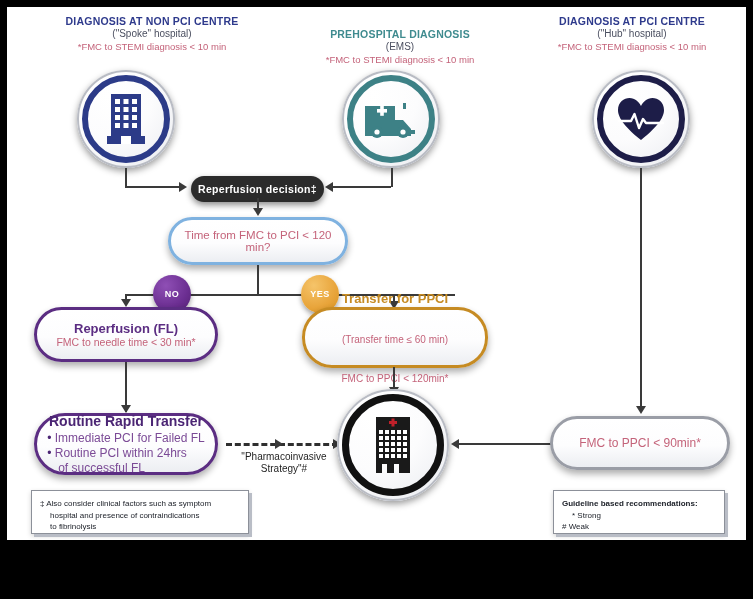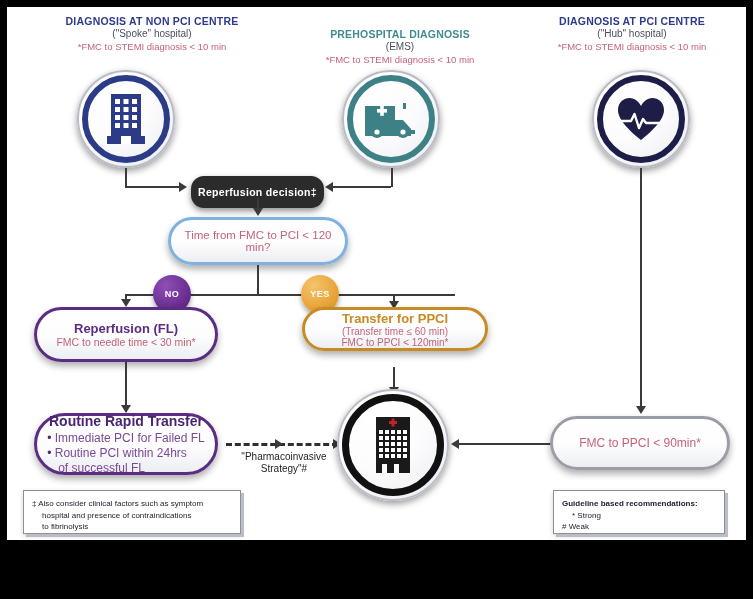--- a/index.html
+++ b/index.html
@@ -171,21 +171,21 @@
     <div class="ln h" style="left:118px;top:179px;width:60px;"></div>
     <div class="arw right" style="left:172px;top:175px;"></div>
 
     <div class="ln v" style="left:384px;top:161px;height:19px;"></div>
     <div class="ln h" style="left:322px;top:179px;width:62px;"></div>
     <div class="arw left" style="left:318px;top:175px;"></div>
 
     <div class="ln v" style="left:633px;top:161px;height:242px;"></div>
     <div class="arw down" style="left:629px;top:399px;"></div>
 
-    <div class="box-reperf" style="left:184px;top:169px;width:133px;height:32px;">
+    <div class="box-reperf" style="left:184px;top:169px;width:133px;height:26px;">
       <span>Reperfusion decision‡</span>
     </div>
 
     <div class="ln v" style="left:250px;top:191px;height:14px;"></div>
     <div class="arw down" style="left:246px;top:201px;"></div>
 
     <div class="pill box-time" style="left:161px;top:210px;width:180px;height:48px;">
       <div class="sub">Time from FMC to PCI &lt; 120 min?</div>
     </div>
 
@@ -203,21 +203,21 @@
     </div>
     <div class="chip chip-yes" style="left:294px;top:268px;">
       <span>YES</span>
     </div>
 
     <div class="pill box-fl" style="left:27px;top:300px;width:184px;height:55px;">
       <div class="ttl">Reperfusion (FL)</div>
       <div class="sub">FMC to needle time &lt; 30 min*</div>
     </div>
 
-    <div class="pill box-ppci" style="left:295px;top:300px;width:186px;height:44px;">
+    <div class="pill box-ppci" style="left:295px;top:300px;width:186px;height:61px;gap:28px;">
       <div class="ttl">Transfer for PPCI</div>
       <div class="sub">(Transfer time ≤ 60 min)</div>
       <div class="sub">FMC to PPCI &lt; 120min*</div>
     </div>
 
     <div class="ln v" style="left:118px;top:355px;height:50px;"></div>
     <div class="arw down" style="left:114px;top:398px;"></div>
 
     <div class="ln v" style="left:386px;top:360px;height:26px;"></div>
     <div class="arw down" style="left:382px;top:380px;"></div>
@@ -278,21 +278,21 @@
       </svg>
     </div>
 
     <div class="ln h" style="left:450px;top:436px;width:95px;"></div>
     <div class="arw left" style="left:444px;top:432px;"></div>
 
     <div class="pill box-prim" style="left:543px;top:409px;width:180px;height:54px;">
       <div class="sub">FMC to PPCI &lt; 90min*</div>
     </div>
 
-    <div class="note" style="left:16px;top:483px;width:218px;height:44px;">
+    <div class="note" style="left:24px;top:483px;width:218px;height:44px;">
       <p>‡ Also consider clinical factors such as symptom</p>
       <p class="ind">hospital and presence of contraindications</p>
       <p class="ind">to fibrinolysis</p>
     </div>
 
     <div class="note" style="left:546px;top:483px;width:172px;height:44px;">
       <p class="nb">Guideline based recommendations:</p>
       <p class="ind">*  Strong</p>
       <p>#  Weak</p>
     </div>

